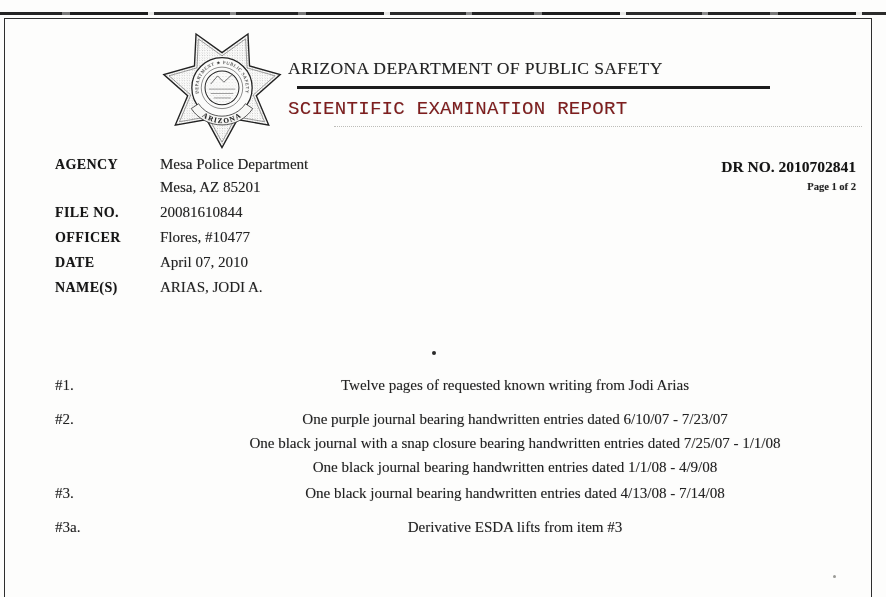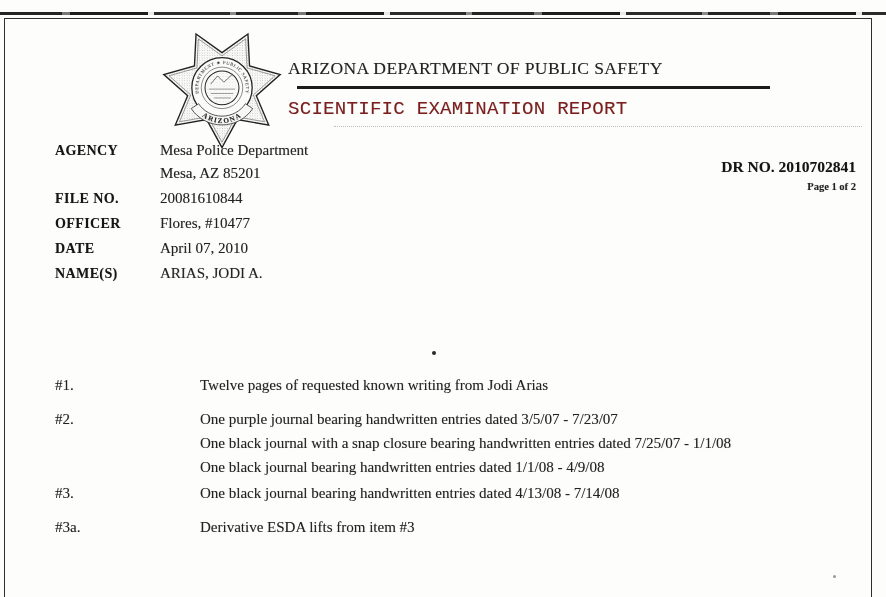--- a/index.html
+++ b/index.html
@@ -63,21 +63,21 @@
   }
   .faint-rule {
     position: absolute;
     left: 334px; top: 126px;
     width: 528px;
     border-top: 1.4px dotted #bdbdb9;
   }
   
   .case-info {
     position: absolute;
-    left: 55px; top: 139px;
+    left: 55px; top: 153px;
     width: 480px;
   }
   .meta-row {
     display: grid;
     grid-template-columns: 105px auto;
     margin-bottom: 2px;
   }
   .meta-label {
     font-weight: bold;
     font-size: 14px;
@@ -110,21 +110,21 @@
     color: #151515;
   }
   .items-rows { margin-top: 21px; }
   .item-row {
     display: grid;
     grid-template-columns: 145px 630px;
     margin-bottom: 10px;
   }
   .item-row.tight { margin-bottom: 2px; }
   .item-number { font-size: 15px; line-height: 24px; color: #222; }
-  .item-lines { font-size: 15px; line-height: 24px; color: #222; }
+  .item-lines { font-size: 15px; line-height: 24px; color: #222; text-align: center; }
   
   .dot-artifact {
     position: absolute;
     left: 432px; top: 351px;
     width: 4px; height: 4px;
     border-radius: 50%;
     background: #2a2a2a;
   }
   .speck-artifact {
     position: absolute;
@@ -229,21 +229,21 @@
       <div class="item-row">
         <div class="item-number">#1.</div>
         <div class="item-lines">
           <div>Twelve pages of requested known writing from Jodi Arias</div>
         </div>
       </div>
 
       <div class="item-row tight">
         <div class="item-number">#2.</div>
         <div class="item-lines">
-          <div>One purple journal bearing handwritten entries dated 3/5/07 - 7/23/07</div>
+          <div>One purple journal bearing handwritten entries dated 6/10/07 - 7/23/07</div>
           <div>One black journal with a snap closure bearing handwritten entries dated 7/25/07 - 1/1/08</div>
           <div>One black journal bearing handwritten entries dated 1/1/08 - 4/9/08</div>
         </div>
       </div>
 
       <div class="item-row">
         <div class="item-number">#3.</div>
         <div class="item-lines">
           <div>One black journal bearing handwritten entries dated 4/13/08 - 7/14/08</div>
         </div>

